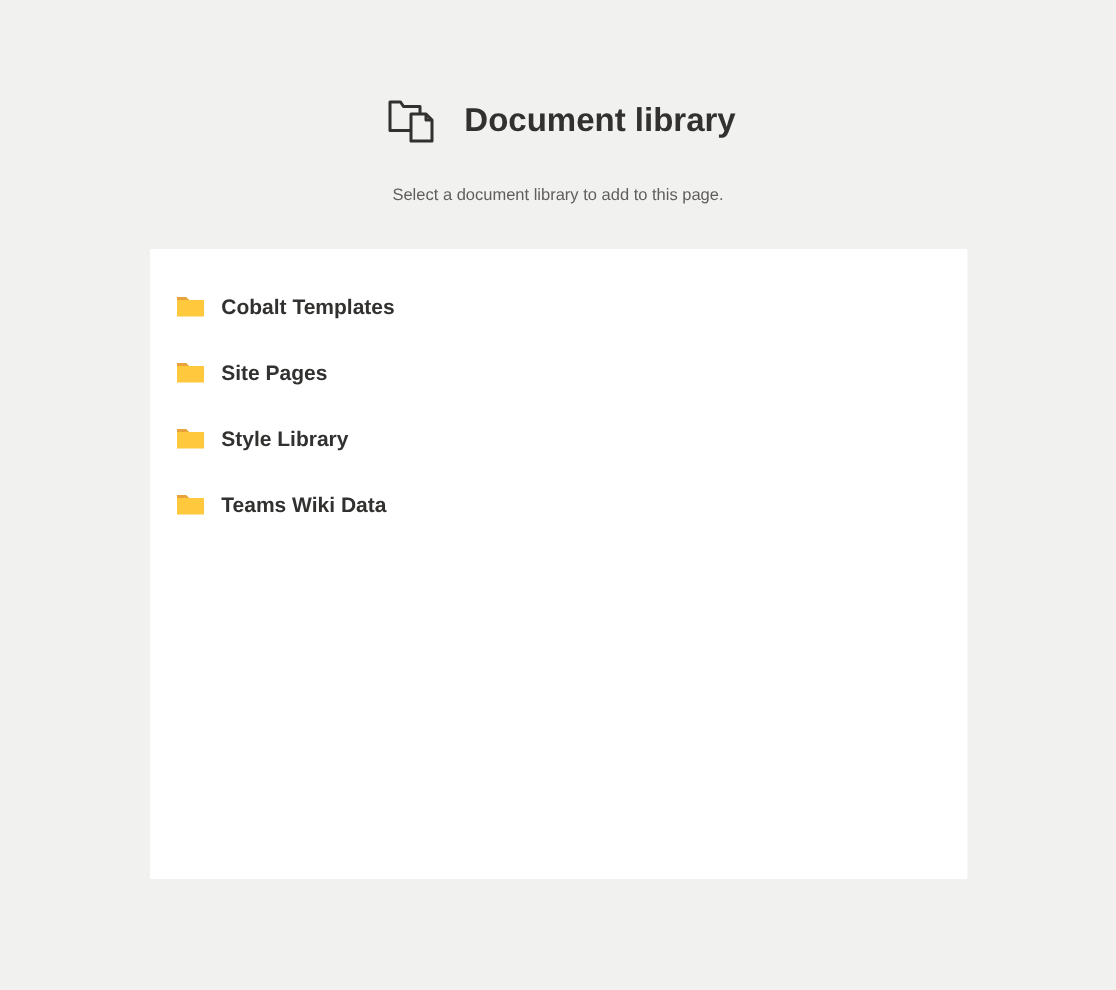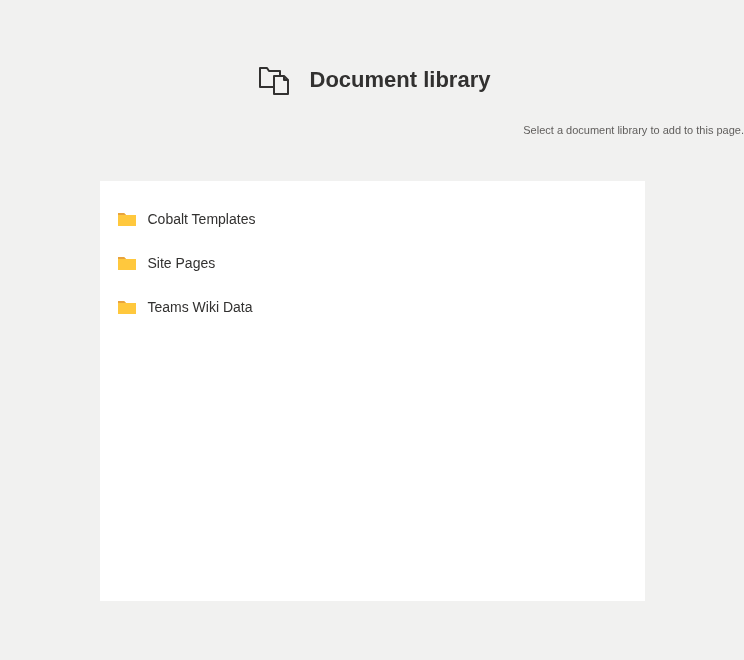--- a/index.html
+++ b/index.html
@@ -8,23 +8,23 @@
       box-sizing: border-box;
     }
     body {
       font-family: 'Segoe UI', Tahoma, Geneva, Verdana, sans-serif;
       background-color: #f1f1f0;
       width: 744px;
       height: 660px;
       overflow: hidden;
     }
     .header {
-      text-align: right;
+      text-align: center;
       padding-top: 60px;
-      padding-bottom: 45px;
+      padding-bottom: 30px;
     }
     .header-row {
       display: flex;
       align-items: center;
       justify-content: center;
       gap: 16px;
       margin-bottom: 24px;
     }
     .header-icon {
       width: 40px;
@@ -51,20 +51,21 @@
     }
     .library-item {
       display: flex;
       align-items: flex-end;
       gap: 12px;
       padding: 10px 18px;
       cursor: pointer;
       font-size: 14px;
       color: #323130;
       margin-bottom: 8px;
+      font-weight: bold;
     }
     .folder-icon {
       width: 18px;
       height: 16px;
       flex-shrink: 0;
     }
   </style>
 </head>
 <body>
 
@@ -103,20 +104,29 @@
   <div class="library-item">
     <span class="folder-icon">
       <svg width="18" height="16" viewBox="0 0 18 16">
         <path d="M 0 2 L 6 2 L 8 4 L 18 4 L 18 15 L 0 15 Z" fill="#ffc83d"></path>
         <path d="M 0 2 L 6 2 L 8 4 L 0 4 Z" fill="#e8a33d"></path>
       </svg>
     </span>
     <span>Site Pages</span>
   </div>
 
+  <div class="library-item">
+    <span class="folder-icon">
+      <svg width="18" height="16" viewBox="0 0 18 16">
+        <path d="M 0 2 L 6 2 L 8 4 L 18 4 L 18 15 L 0 15 Z" fill="#ffc83d"></path>
+        <path d="M 0 2 L 6 2 L 8 4 L 0 4 Z" fill="#e8a33d"></path>
+      </svg>
+    </span>
+    <span>Style Library</span>
+  </div>
 
   <div class="library-item">
     <span class="folder-icon">
       <svg width="18" height="16" viewBox="0 0 18 16">
         <path d="M 0 2 L 6 2 L 8 4 L 18 4 L 18 15 L 0 15 Z" fill="#ffc83d"></path>
         <path d="M 0 2 L 6 2 L 8 4 L 0 4 Z" fill="#e8a33d"></path>
       </svg>
     </span>
     <span>Teams Wiki Data</span>
   </div>

